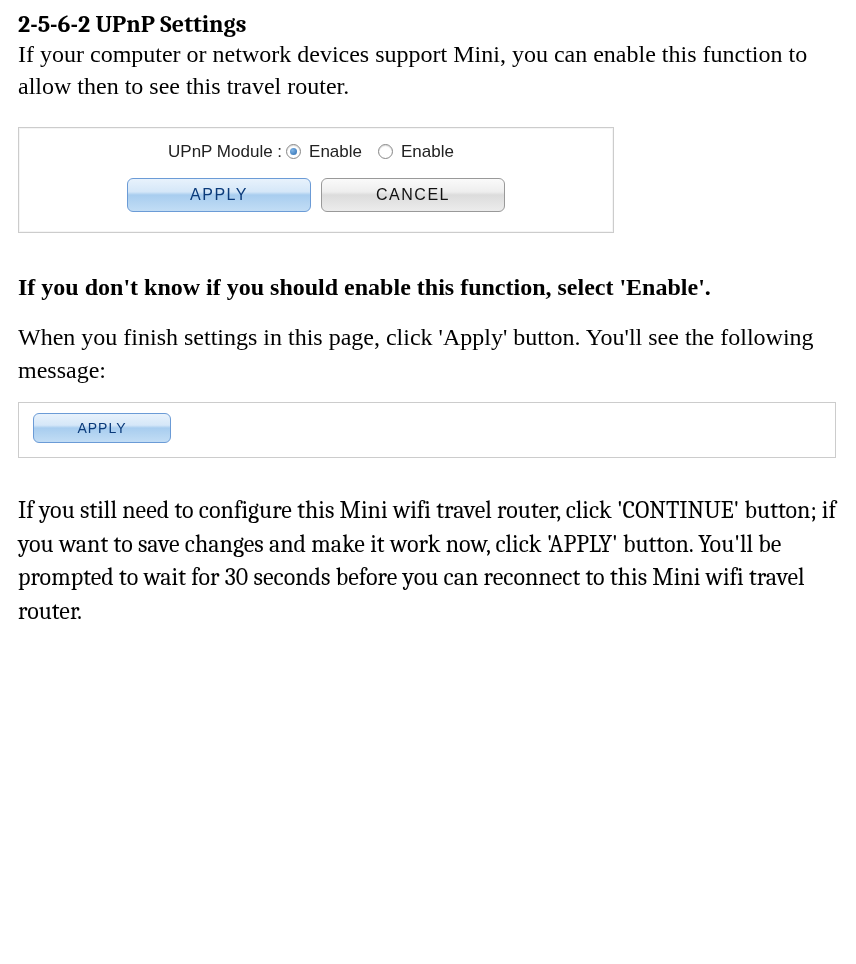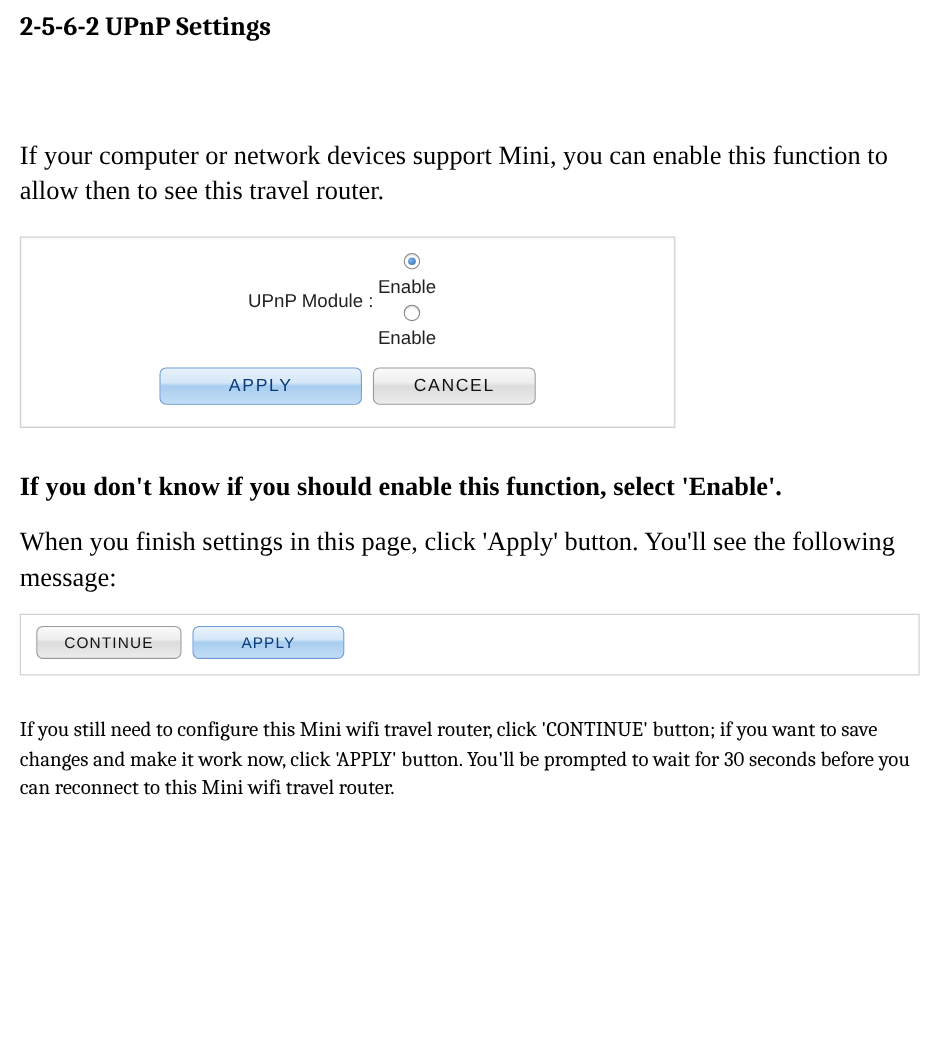--- a/index.html
+++ b/index.html
@@ -7,31 +7,30 @@
       width: 856px;
       height: 964px;
       background: #ffffff;
       font-family: Georgia, 'Times New Roman', serif;
       color: #000;
       padding: 10px 18px 0 18px;
     }
     .heading {
       font-family: Cambria, Georgia, serif;
       font-size: 24px;
-      margin-bottom: 88px;
     }
     .body-text {
       font-family: 'Times New Roman', Georgia, serif;
       font-size: 24px;
       line-height: 1.35;
       margin-bottom: 24px;
     }
     .body-text.after-panel1 { margin-top: 38px; margin-bottom: 18px; font-weight: bold; }
     .body-text.paragraph3 { margin-bottom: 16px; }
-    .body-text.final { margin-top: 36px; font-family: Cambria, Georgia, serif; font-size: 19px; line-height: 1.4; }
+    .body-text.final { margin-top: 36px; font-family: Cambria, Georgia, serif; font-size: 24px; line-height: 1.4; }
 
     
     .panel1 {
       width: 596px;
       border: 1px solid #ccc;
       padding: 0 0 20px 0;
       margin-bottom: 0;
       box-shadow: inset 0 0 0 1px #f5f5f5;
     }
     .panel1-row {
@@ -41,21 +40,20 @@
       font-family: Arial, sans-serif;
       font-size: 17px;
       color: #222;
       justify-content: center;
     }
     .panel1-label { margin-right: 4px; }
     .radio-group {
       display: flex;
       align-items: center;
       gap: 6px;
-      flex-direction: column;
     }
     .radio {
       width: 15px; height: 15px;
       border-radius: 50%;
       border: 1px solid #888;
       background: #fff;
       display: inline-flex;
       align-items: center;
       justify-content: center;
       margin-right: 2px;
@@ -87,21 +85,21 @@
       justify-content: center;
       cursor: pointer;
     }
     .btn-blue {
       width: 184px;
       color: #0a3a7a;
       border-color: #6b9bd6;
       background: linear-gradient(#e8f2fc 0%, #d5e7f8 40%, #a8cdef 50%, #c2ddf5 100%);
     }
     .btn-gray {
-      width: 148px;
+      width: 184px;
       color: #111;
       border-color: #999;
       background: linear-gradient(#fafafa 0%, #eeeeee 40%, #dcdcdc 50%, #ececec 100%);
       margin-left: 10px;
     }
 
     
     .panel2 {
       width: 818px;
       border: 1px solid #ccc;
@@ -171,18 +169,17 @@
     <button class="btn-gray">CANCEL</button>
   </div>
 </div>
 
 <p class="body-text after-panel1">If you don't know if you should enable this function, select 'Enable'.</p>
 
 <p class="body-text paragraph3">When you finish settings in this page, click 'Apply' button. You'll see the following message:</p>
 
 <div class="panel2">
   <div class="panel2-buttons">
-    <button class="btn-gray2">CONTINUE</button>
     <button class="btn-blue2">APPLY</button>
   </div>
 </div>
 
 <p class="body-text final">If you still need to configure this Mini wifi travel router, click 'CONTINUE' button; if you want to save changes and make it work now, click 'APPLY' button. You'll be prompted to wait for 30 seconds before you can reconnect to this Mini wifi travel router.</p>
 
 </body></html>

